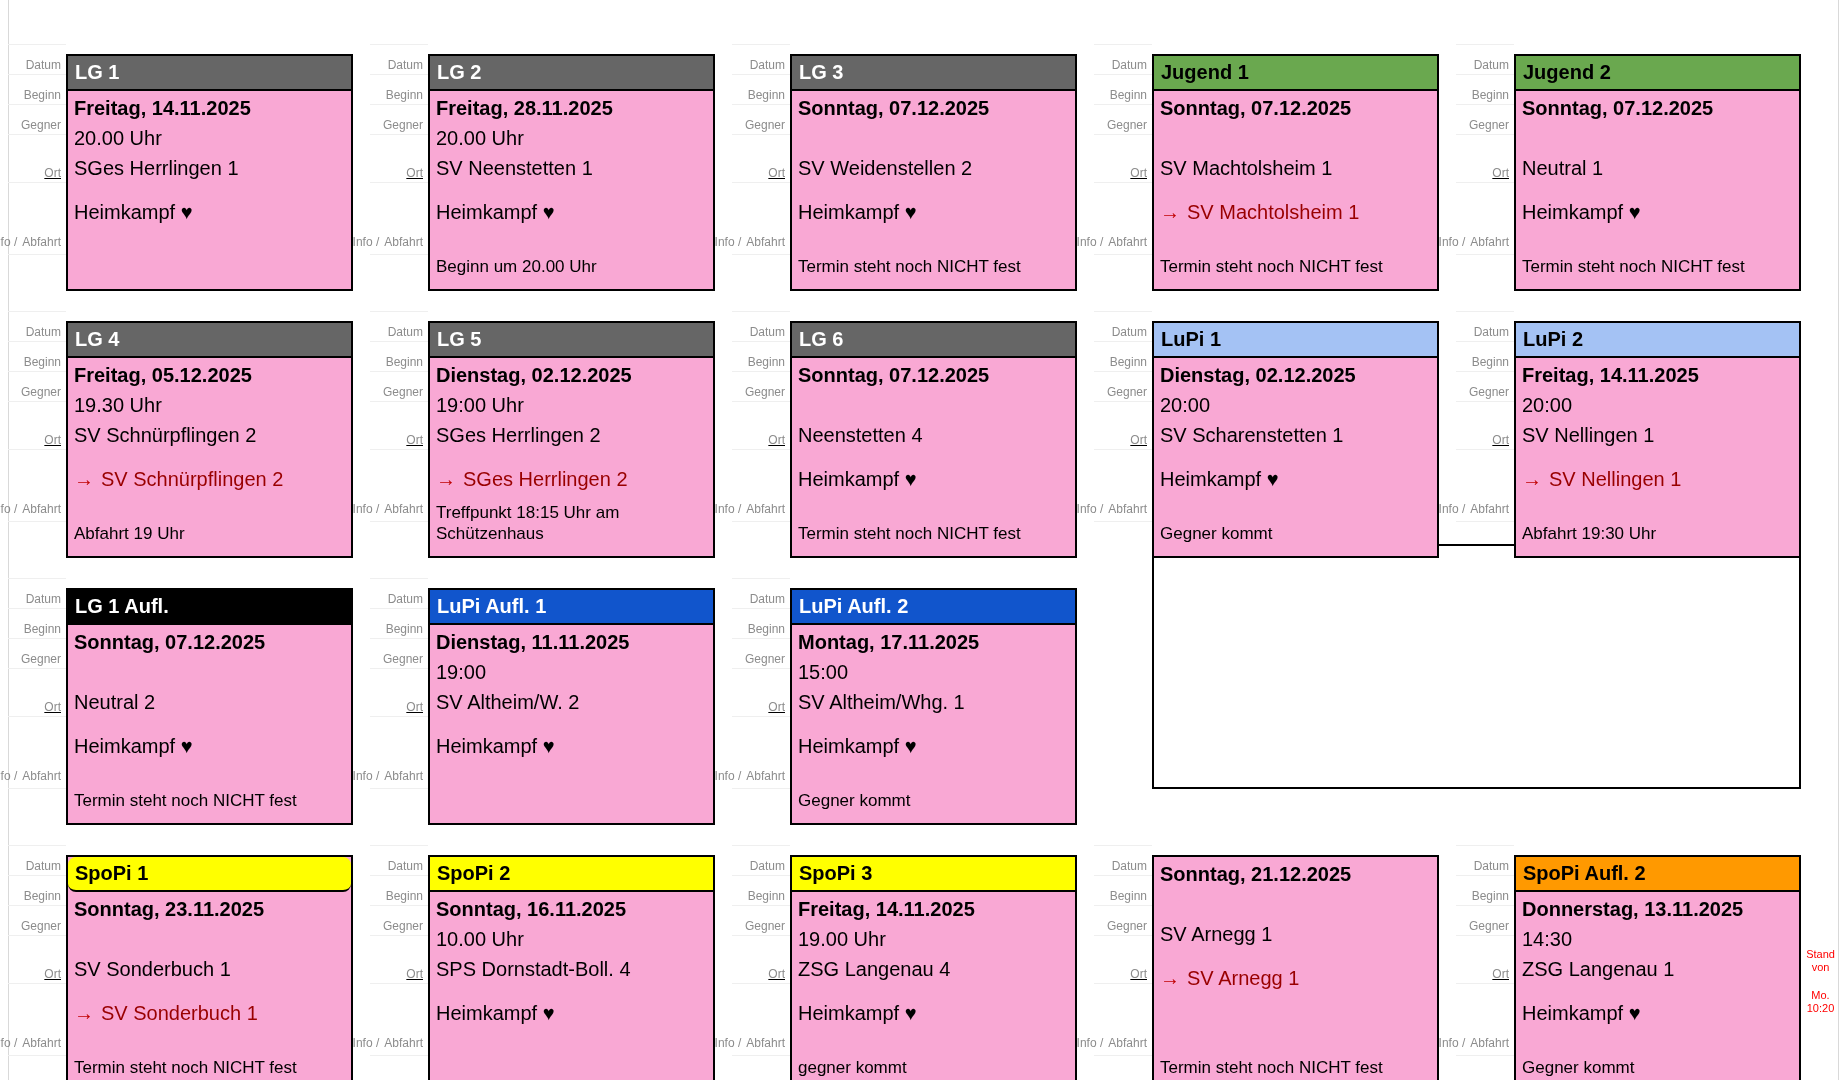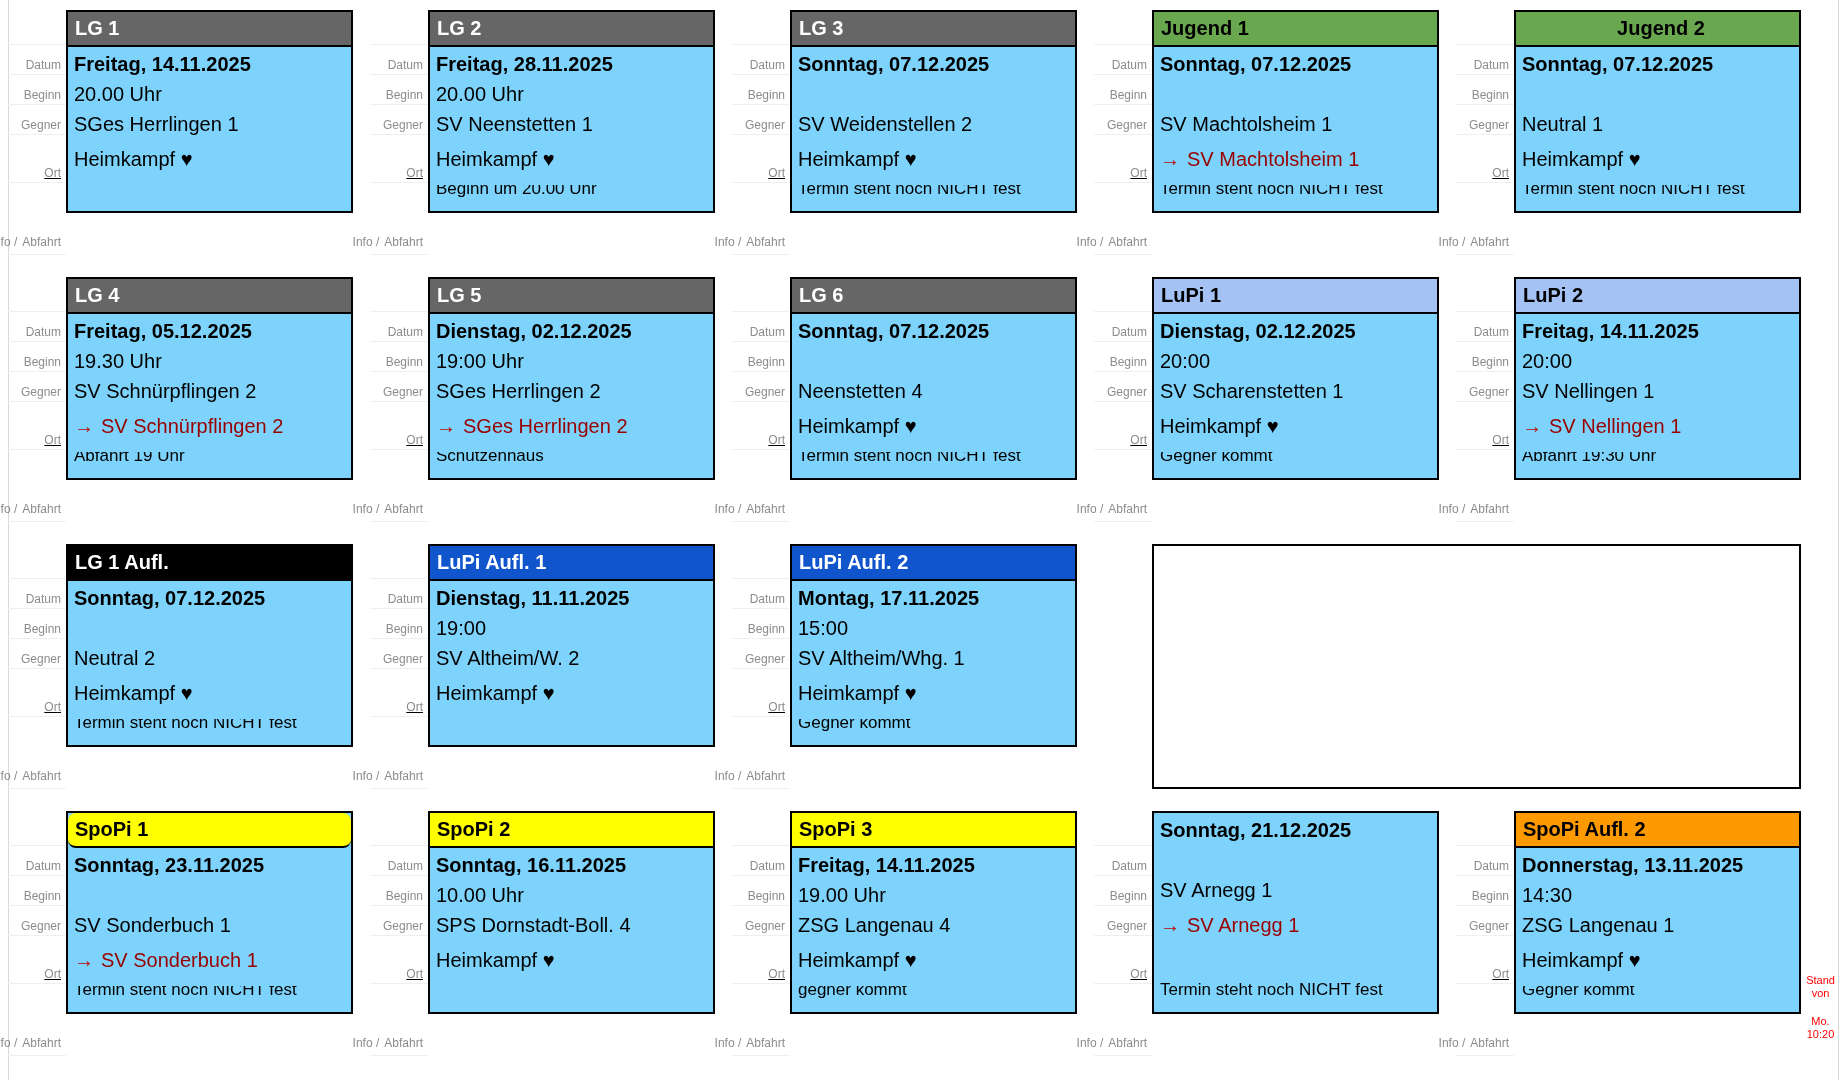--- a/index.html
+++ b/index.html
@@ -27,49 +27,49 @@
   .g-head{height:35px;}
   .g-datum,.g-beginn,.g-gegner{height:30px;}
   .g-ort{height:48px;text-decoration:underline;}
   .g-info{flex:1;justify-content:flex-end;align-items:flex-end;padding-bottom:5px;}
   .g-label{font-size:12px;color:#8c8c8c;padding-right:5px;line-height:14px;text-align:right;
            padding-bottom:2px;white-space:nowrap;}
   .g-info .g-label{padding-bottom:0;}
 
   
   .card{
-    width:287px;height:203px;box-sizing:border-box;
-    border:2px solid #000;background:#7dd3fc;
-    display:flex;flex-direction:column;
+    width:287px;height:237px;box-sizing:border-box;
+    border:2px solid #000;background:#f9a8d4;
+    display:flex;flex-direction:column;margin-top:44px;
   }
   .card-header{
     height:33px;box-sizing:content-box;flex:0 0 33px;
     border-bottom:2px solid #000;
     font-size:20px;font-weight:bold;line-height:32px;padding-left:7px;
     white-space:nowrap;overflow:hidden;
   }
   .v-row{box-sizing:border-box;padding-left:6px;display:flex;align-items:flex-end;
          font-size:20px;line-height:25px;white-space:nowrap;overflow:hidden;}
   .v-datum{height:30px;font-weight:bold;}
   .v-beginn,.v-gegner{height:30px;}
-  .v-ort{height:48px;padding-bottom:4px;align-items:center;}
+  .v-ort{height:48px;padding-bottom:4px;}
   .v-info{flex:1;align-items:flex-end;padding:0 6px 12px 6px;
           font-size:17px;line-height:21px;
           white-space:normal;overflow:hidden;}
   .ort-arrow{color:#c00000;font-weight:normal;}
   .away .ort-arrow{margin-right:7px;}
   .away .ort-text{color:#990000;}
 
   
   .empty-cell{grid-row:3;grid-column:4 / 6;display:flex;height:245px;}
   .empty-card{margin-left:58px;width:649px;height:245px;box-sizing:border-box;
               border:2px solid #000;background:#fff;}
 
   
-  .stand{position:absolute;left:1800px;top:974px;width:41px;text-align:center;
+  .stand{position:absolute;left:1800px;top:948px;width:41px;text-align:center;
          color:#ff0000;font-size:11px;line-height:13px;}
   .stand .stand-b{margin-top:15px;}
 </style>
 </head>
 <body>
 
 <div class="page-vline left"></div>
 <div class="page-vline right"></div>
 
 <div class="board" id="board">
@@ -223,21 +223,21 @@
         </div>
       <div class="g-row g-ort">
           <span class="g-label">Ort</span>
         </div>
       <div class="g-row g-info">
         <span class="g-label">Info /</span>
         <span class="g-label">Abfahrt</span>
       </div>
     </div>
     <div class="card">
-      <div class="card-header" style="background-color: rgb(106, 168, 79); color: rgb(0, 0, 0); text-align: center;">Jugend 2</div>
+      <div class="card-header" style="background-color: rgb(106, 168, 79); color: rgb(0, 0, 0);">Jugend 2</div>
       <div class="v-row v-datum">Sonntag, 07.12.2025</div>
       <div class="v-row v-beginn"></div>
       <div class="v-row v-gegner">Neutral 1</div>
       <div class="v-row v-ort">
         <span class="ort-arrow"></span>
         <span class="ort-text">Heimkampf ♥</span>
       </div>
       <div class="v-row v-info">Termin steht noch NICHT fest</div>
     </div>
   </div>

